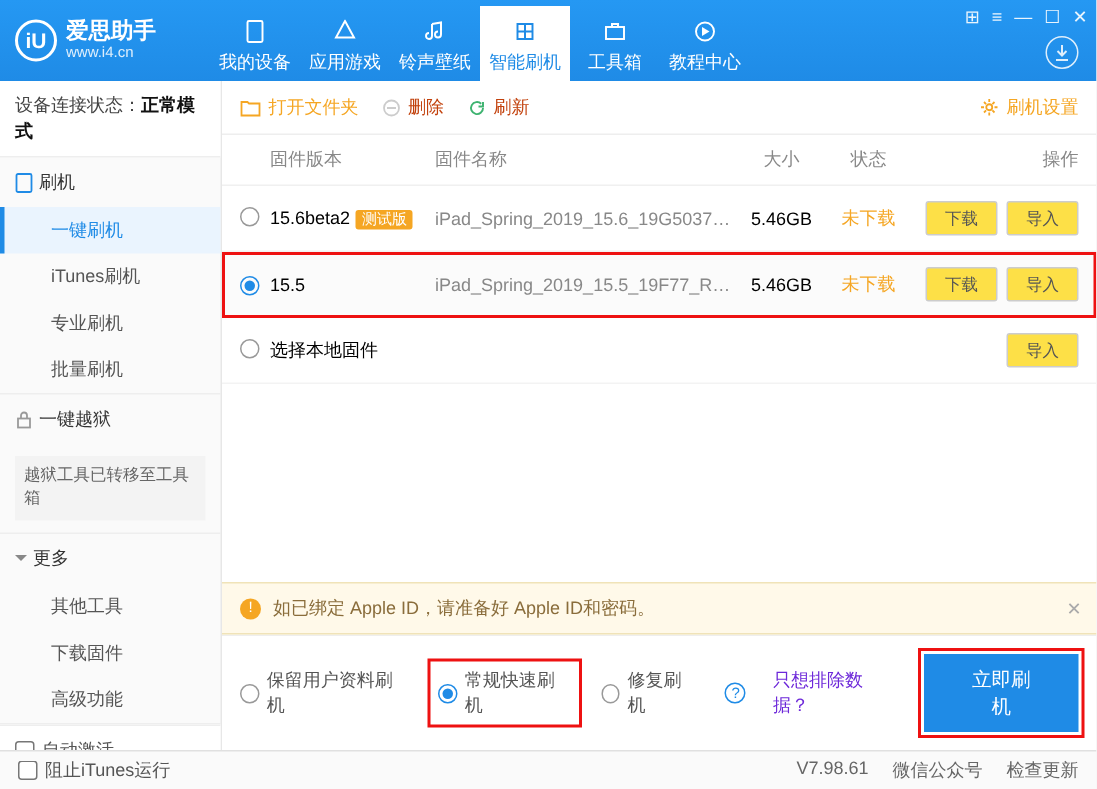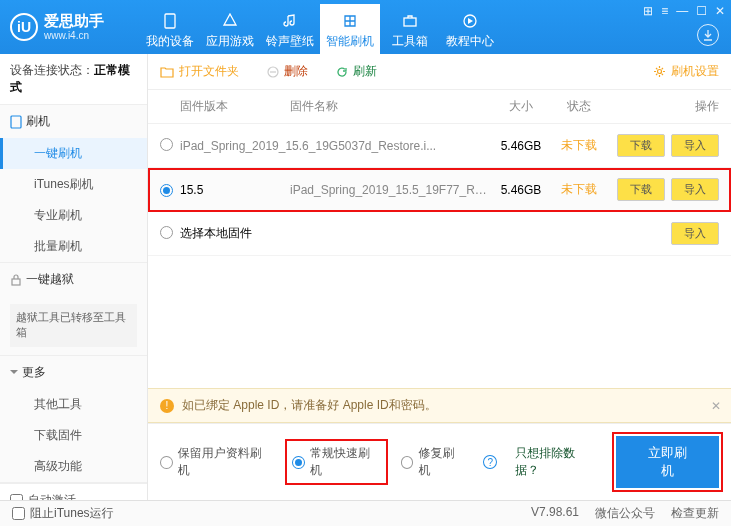--- a/index.html
+++ b/index.html
@@ -26,21 +26,21 @@
 .sb-head{padding:8px 10px;display:flex;align-items:center;gap:4px;color:#333;font-size:12px;cursor:pointer;}
 .arrow{display:inline-block;width:0;height:0;border-top:4px solid #888;border-left:4px solid transparent;border-right:4px solid transparent;}
 .sb-item{padding:7px 10px 7px 34px;color:#555;cursor:pointer;font-size:12px;}
 .sb-item.active{background:#eaf4fe;color:#1f8be6;border-left:3px solid #1f8be6;padding-left:31px;}
 .note{margin:8px 10px;padding:6px;background:#f3f3f3;color:#666;font-size:11px;line-height:1.4;}
 .sb-spacer{flex:1;}
 .sb-foot{border-top:1px solid #eee;padding:8px 10px;background:#fff;}
 .chk{display:flex;align-items:center;gap:5px;color:#555;font-size:11px;}
 .chk input{margin:0;}
 .main{flex:1;display:flex;flex-direction:column;min-width:0;}
-.toolbar{height:36px;border-bottom:1px solid #eee;display:flex;align-items:center;padding:0 12px;gap:28px;}
+.toolbar{height:36px;border-bottom:1px solid #eee;display:flex;align-items:center;padding:0 12px;gap:16px;}
 .tb-item{display:flex;align-items:center;gap:5px;color:#555;cursor:pointer;font-size:12px;}
 .tb-item.orange{color:#f5a623;}
 .tb-item.disabled{color:#c2410c;}
 .tb-right{margin-left:auto;display:flex;align-items:center;gap:5px;color:#f5a623;cursor:pointer;}
 .table{flex:1;overflow:auto;}
 .thead{display:flex;padding:8px 12px;color:#888;font-size:12px;border-bottom:1px solid #f0f0f0;}
 .col-r{width:20px;}
 .col-v{width:110px;}
 .col-n{flex:1;}
 .col-s{width:60px;text-align:center;}
@@ -56,21 +56,21 @@
 .st-orange{color:#f5a623;}
 .btn{border:1px solid #ccc;background:#fde047;color:#555;padding:3px 12px;font-size:11px;cursor:pointer;border-radius:2px;}
 .btn+.btn{margin-left:6px;}
 .actions{display:flex;justify-content:flex-end;}
 .notice{background:#fff9e9;border-top:1px solid #f0e3b8;border-bottom:1px solid #f0e3b8;padding:8px 12px;display:flex;align-items:center;gap:8px;color:#8a6d3b;position:relative;}
 .notice .info-ico{width:14px;height:14px;border-radius:50%;background:#f5a623;color:#fff;display:flex;align-items:center;justify-content:center;font-size:10px;}
 .notice .x{position:absolute;right:10px;cursor:pointer;color:#aaa;}
 .options{display:flex;align-items:center;gap:18px;padding:12px;border-top:1px solid #eee;}
 .opt{display:flex;align-items:center;gap:5px;color:#555;cursor:pointer;}
 .opt.boxed{outline:2px solid #e11;outline-offset:3px;padding:1px 2px;}
-.link{color:#14532d;cursor:pointer;}
+.link{color:#6d28d9;cursor:pointer;}
 .help{width:14px;height:14px;border:1px solid #1f8be6;color:#1f8be6;border-radius:50%;display:inline-flex;align-items:center;justify-content:center;font-size:10px;}
 .primary{margin-left:auto;background:#1f8be6;color:#fff;border:none;padding:8px 26px;font-size:13px;cursor:pointer;outline:2px solid #e11;outline-offset:2px;}
 .statusbar{height:26px;border-top:1px solid #e0e0e0;display:flex;align-items:center;padding:0 12px;gap:20px;background:#fafafa;color:#666;font-size:11px;}
 .statusbar .r{margin-left:auto;display:flex;gap:16px;}
 svg{display:block;}
 </style>
 </head>
 <body>
 
 <div class="window">
@@ -207,21 +207,21 @@
             </svg>
           <span>打开文件夹</span>
         </div>
         <div class="tb-item disabled">
           <svg width="12" height="12">
               <circle cx="6" cy="6" r="5" fill="none" stroke="#ccc" stroke-width="1.2"></circle>
               <line x1="3" y1="6" x2="9" y2="6" stroke="#ccc" stroke-width="1.2"></line>
             </svg>
           <span>删除</span>
         </div>
-        <div class="tb-item" style="color:#15803d">
+        <div class="tb-item" style="color:#c2410c">
           <svg width="12" height="12">
               <path d="M10 6a4 4 0 1 1-1.2-2.8M10 2v3H7" fill="none" stroke="#3eb370" stroke-width="1.3"></path>
             </svg>
           <span>刷新</span>
         </div>
         <div class="tb-right">
           <svg width="13" height="13">
               <circle cx="6.5" cy="6.5" r="2" fill="none" stroke="#f5a623" stroke-width="1.2"></circle>
               <path d="M6.5 1v2M6.5 10v2M1 6.5h2M10 6.5h2M3 3l1.4 1.4M8.6 8.6L10 10M10 3L8.6 4.4M4.4 8.6L3 10" stroke="#f5a623" stroke-width="1.2"></path>
             </svg>
@@ -234,20 +234,21 @@
           <div class="col-r"></div>
           <div class="col-v">固件版本</div>
           <div class="col-n">固件名称</div>
           <div class="col-s">大小</div>
           <div class="col-st">状态</div>
           <div class="col-a">操作</div>
         </div>
 
         <div class="trow">
           <div class="col-r"><span class="radio"></span></div>
+          <div class="col-v"><span>15.6beta2</span><span class="tag">测试版</span></div>
           <div class="col-n fname">iPad_Spring_2019_15.6_19G5037d_Restore.i...</div>
           <div class="col-s">5.46GB</div>
           <div class="col-st st-orange">未下载</div>
           <div class="col-a actions">
             <button class="btn">下载</button>
             <button class="btn">导入</button>
           </div>
         </div>
 
         <div class="trow sel">

